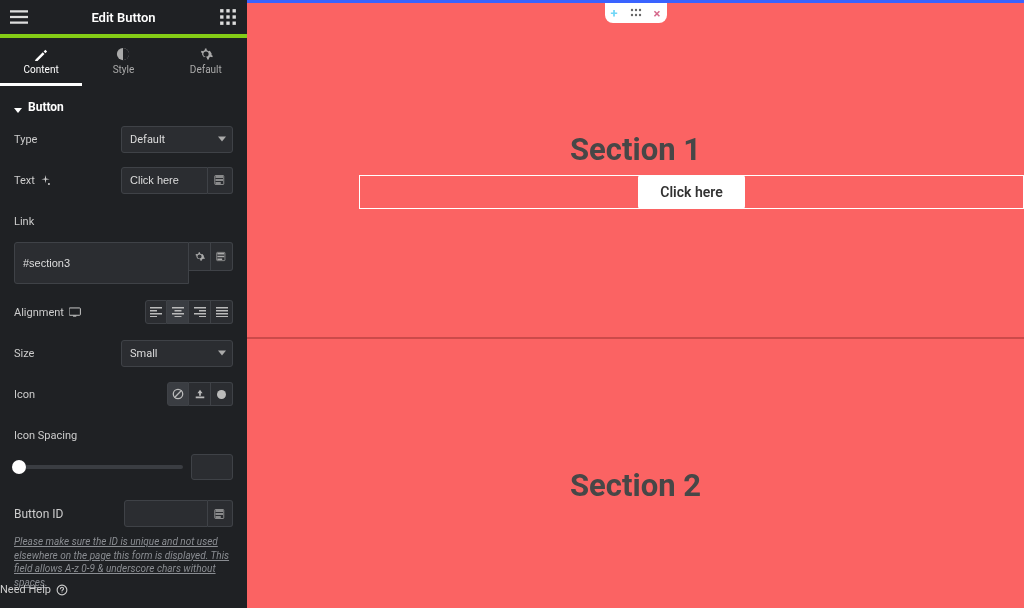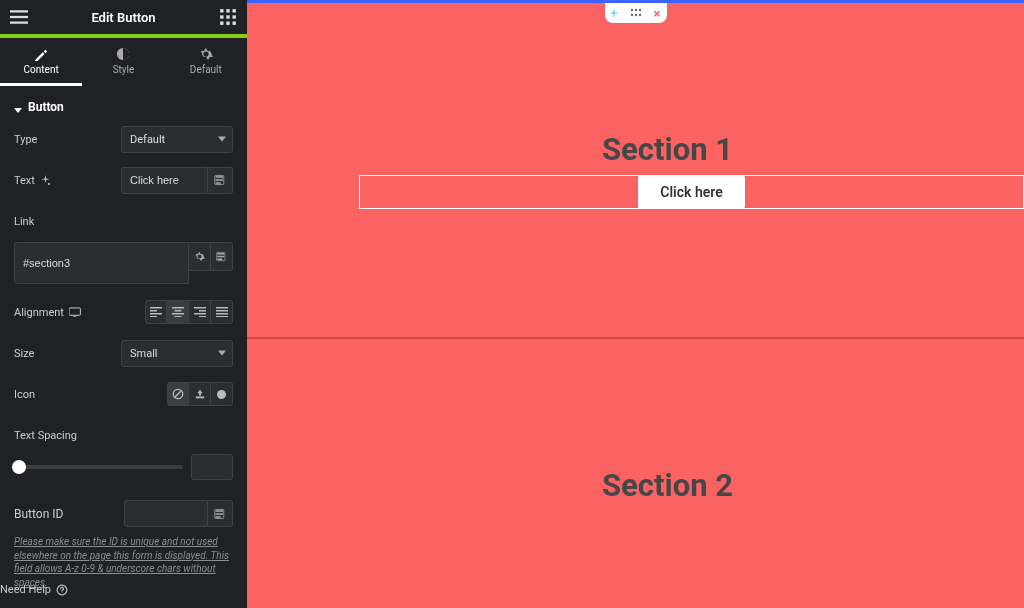--- a/index.html
+++ b/index.html
@@ -80,21 +80,21 @@
   
   .canvas { flex: 1; height: 608px; background: #fb6363; position: relative; display: flex; flex-direction: column; border-top: 3px solid #3a63ff; }
   .add-bar { position: absolute; top: 0; left: 50%; transform: translateX(-50%); width: 62px; height: 20px; background: #fff; border-radius: 0 0 8px 8px; display: flex; align-items: center; justify-content: space-around; z-index: 10; }
   .add-bar .add { color: #71d7f7; font-size: 13px; font-weight: 700; line-height: 1; cursor: pointer; }
   .add-bar .drag svg { width: 12px; height: 10px; fill: #666; display: block; }
   .add-bar .close { color: #d5698c; font-size: 13px; font-weight: 700; line-height: 1; cursor: pointer; }
 
   .sec { position: relative; }
   .sec1 { height: 336px; border-bottom: 2px solid #cc4a4a; }
   .sec2 { flex: 1; }
-  .sec-title { position: absolute; left: 50%; transform: translateX(-50%); font-size: 31px; font-weight: 700; color: #474747; margin-left: 32px; }
+  .sec-title { position: absolute; left: 50%; transform: translateX(-50%); font-size: 31px; font-weight: 700; color: #474747; }
   .sec1 .sec-title { top: 128px; }
   .sec2 .sec-title { top: 128px; }
 
   .btn-box { position: absolute; top: 172px; left: 112px; right: 0; height: 34px; border: 1px solid #fff; display: flex; align-items: center; justify-content: center; }
   .btn-box .inner-btn { background: #fff; color: #333; font-size: 14px; font-weight: 600; padding: 9px 22px; border-radius: 3px; cursor: pointer; }
 
   input { outline: none; }
   input::placeholder { color: #8a8d92; }
 </style>
 </head>
@@ -272,21 +272,21 @@
               <path d="M7 2 L10 6 H8 V9 H6 V6 H4 Z M2 10 h10 v2 h-10 z"></path>
             </svg>
           </div>
         <div class="opt">
             <div class="circle"></div>
           </div>
       </div>
     </div>
 
     <div class="row full" style="margin-bottom:2px;">
-      <label>Text Spacing</label>
+      <label>Icon Spacing</label>
     </div>
     <div class="slider-row">
       <div class="slider-track"></div>
       <div class="slider-thumb"></div>
       <input class="slider-value" value="" style="">
     </div>
 
     <div style="height:18px;"></div>
 
     <div class="id-row" style="margin-bottom:8px;">

